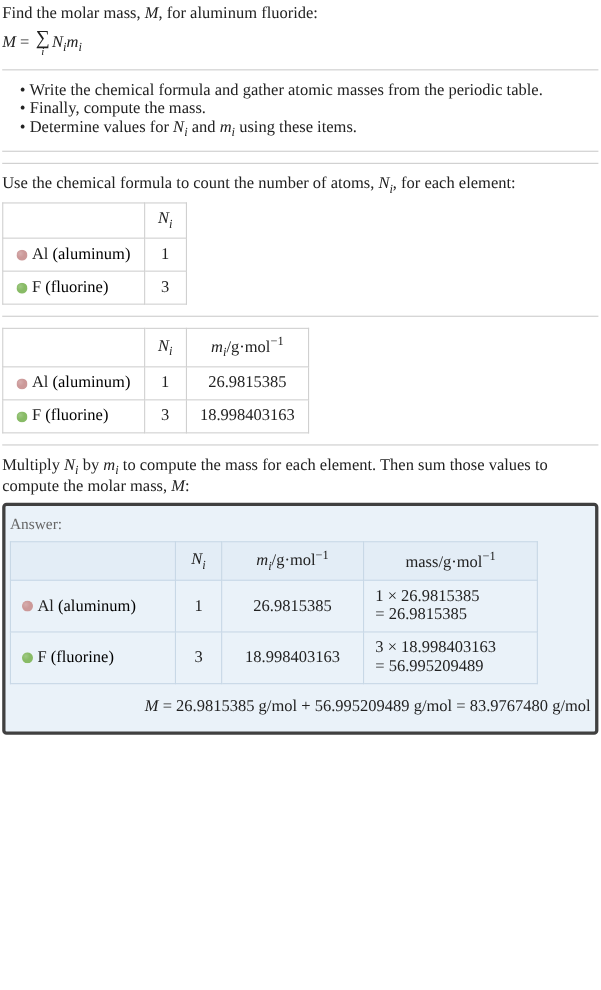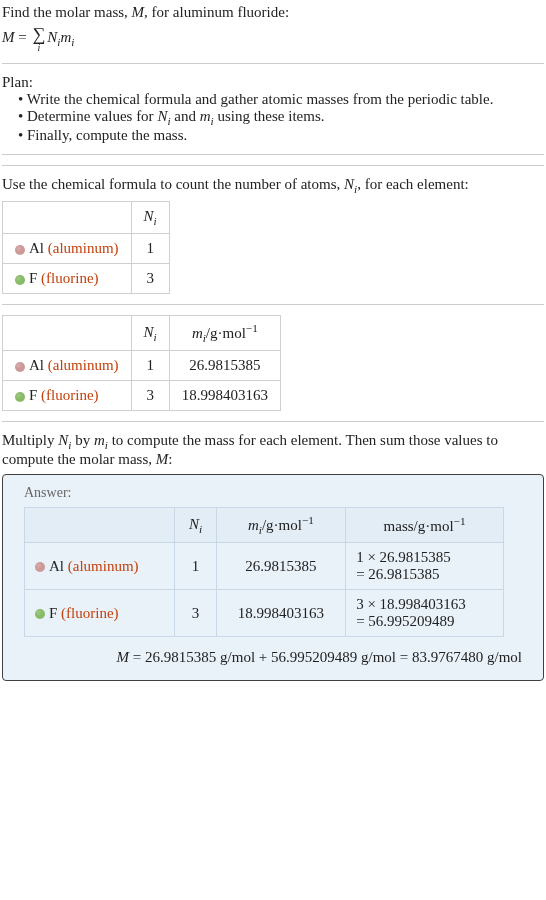--- a/index.html
+++ b/index.html
@@ -50,26 +50,26 @@
   .dot {
     display: inline-block;
     width: 10px; height: 10px;
     border-radius: 50%;
     vertical-align: middle;
     margin-right: 4px;
     background: radial-gradient(circle at 35% 35%, #fff3, transparent 40%), currentColor;
   }
   .dot.al { color: #cc9999; }
   .dot.f  { color: #88bb66; }
-  .el-gray { color: #c2410c; }
+  .el-gray { color: #000000; }
   .answer-box {
-    border: 1px solid #404040;
+    border: 3px solid #404040;
     background: #eaf2f9;
     border-radius: 4px;
-    padding: 10px 21px 14px;
+    padding: 10px 4px 14px;
     margin-top: 6px;
   }
   .answer-label {
     color: #666;
     font-size: 14px;
     margin-bottom: 6px;
   }
   table.answer {
     border-collapse: collapse;
     width: 480px;
@@ -102,26 +102,25 @@
 <div class="formula-line">
   <span>M</span><span class="upright"> = </span><span class="sigma-block">
       <span class="sigma">∑</span>
       <span class="lower">i</span>
     </span><span>N</span><span class="sub">i</span><span>m</span><span class="sub">i</span>
 </div>
 
 <hr class="hr">
 
 <div class="section">
-  <div>Plan:</div>
   <div class="plan-item">• Write the chemical formula and gather atomic masses from the periodic table.</div>
+  <div class="plan-item">• Finally, compute the mass.</div>
   <div class="plan-item">
     <span>• Determine values for </span><span class="italic">N</span><span class="sub italic">i</span><span> and </span><span class="italic">m</span><span class="sub italic">i</span><span> using these items.</span>
   </div>
-  <div class="plan-item">• Finally, compute the mass.</div>
 </div>
 
 <hr class="hr">
 
 <div class="section">
 </div>
 
 <hr class="hr">
 
 <div class="section">

